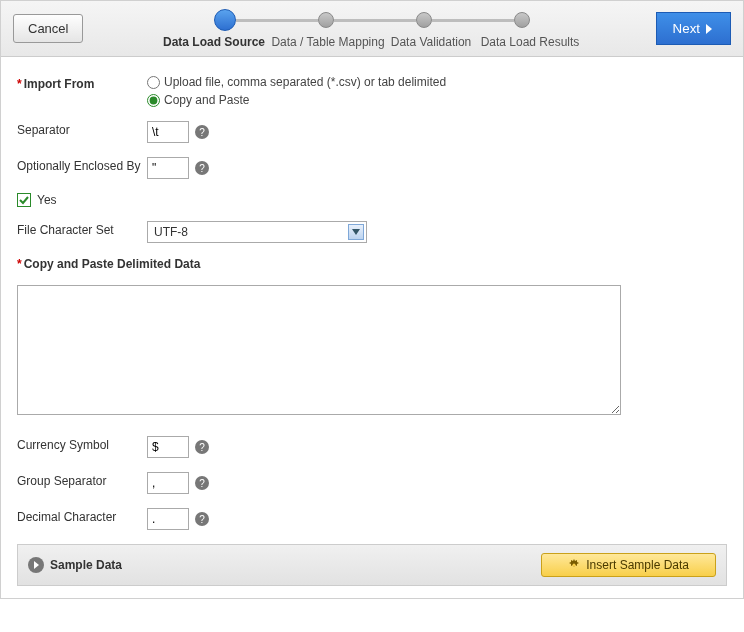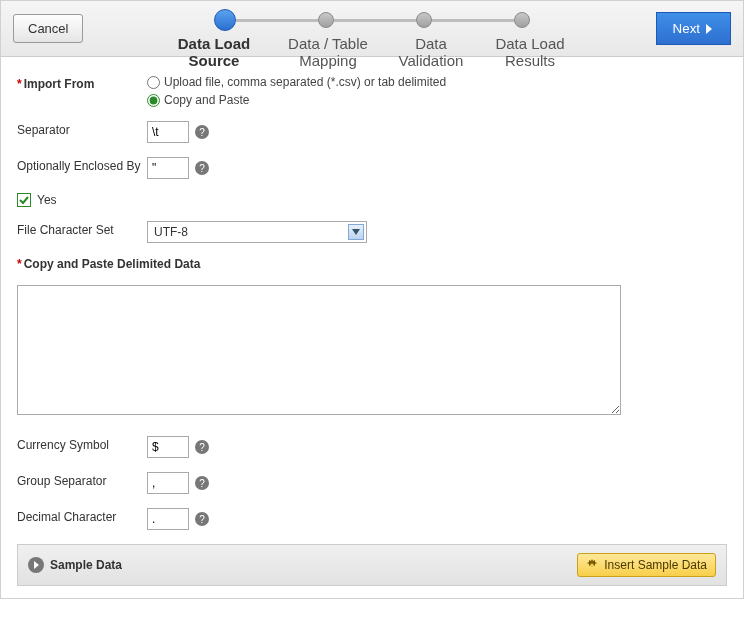--- a/index.html
+++ b/index.html
@@ -8,21 +8,21 @@
 .header{background:linear-gradient(#f5f5f5,#e8e8e8);border-bottom:1px solid #ccc;padding:8px 12px;display:flex;align-items:center;height:56px;position:relative}
 .btn{border:1px solid #999;border-radius:3px;padding:6px 14px;font-size:13px;cursor:pointer;background:linear-gradient(#fefefe,#e5e5e5)}
 .btn-cancel{color:#333}
 .btn-next{background:linear-gradient(#3f8fe8,#2d6fd0);border:1px solid #1c5bb4;color:#fff;font-weight:normal;padding:8px 16px;display:flex;align-items:center;gap:4px}
 .btn-next svg{fill:#fff}
 .wizard{position:absolute;left:50%;transform:translateX(-50%);top:6px;text-align:center}
 .steps{display:flex;align-items:center;justify-content:center;height:26px}
 .step-circle{width:16px;height:16px;border-radius:50%;background:linear-gradient(#c8c8c8,#a0a0a0);border:1px solid #888;display:inline-block}
 .step-circle.active{width:22px;height:22px;background:linear-gradient(#5aa3ee,#2d6fd0);border:1px solid #1c5bb4}
 .step-line{width:82px;height:3px;background:#bdbdbd}
-.step-labels{display:flex;font-size:15px;color:#555;gap:0;margin-top:2px}
+.step-labels{display:flex;font-size:12px;color:#555;gap:0;margin-top:2px}
 .step-labels span{display:inline-block;text-align:center}
 .step-labels .sl1{width:110px;font-weight:bold;color:#333}
 .step-labels .sl2{width:118px}
 .step-labels .sl3{width:88px}
 .step-labels .sl4{width:110px}
 .spacer{flex:1}
 .body{padding:18px 16px 12px 16px}
 .row{display:flex;align-items:flex-start;margin-bottom:14px}
 .label{width:130px;padding-top:2px;color:#333}
 .req{color:#c00;font-weight:bold;margin-right:2px}
@@ -36,21 +36,21 @@
 .chk{width:14px;height:14px;border:1px solid #2a8a2a;display:inline-flex;align-items:center;justify-content:center;background:#fff}
 .chk svg{stroke:#2a8a2a;stroke-width:2;fill:none}
 .select{width:220px;height:22px;border:1px solid #aaa;background:#fff;display:flex;align-items:center;justify-content:space-between;padding:0 2px 0 6px;font-size:12px}
 .select .arrow{width:16px;height:16px;background:linear-gradient(#e8f0fb,#bcd3ef);border:1px solid #7fa8d8;display:flex;align-items:center;justify-content:center}
 .section-title{font-weight:bold;margin-bottom:14px}
 .textarea{width:100%;height:130px;border:1px solid #aaa;resize:both;font-family:inherit;font-size:12px;padding:4px}
 .ta-wrap{width:604px}
 .footer-sec{background:linear-gradient(#f0f0f0,#e2e2e2);border:1px solid #ccc;padding:8px 10px;display:flex;align-items:center;margin-top:8px}
 .footer-sec .chev{width:16px;height:16px;border-radius:50%;background:#777;color:#fff;display:inline-flex;align-items:center;justify-content:center;margin-right:6px}
 .footer-sec .title{font-weight:bold;flex:1}
-.btn-sample{background:linear-gradient(#ffe89a,#f8cf4a);border:1px solid #caa11a;color:#4a3a00;border-radius:3px;padding:4px 8px;display:flex;align-items:center;gap:6px;font-size:12px;cursor:pointer}
+.btn-sample{background:linear-gradient(#ffe89a,#f8cf4a);border:1px solid #caa11a;color:#4a3a00;border-radius:3px;padding:4px 26px;display:flex;align-items:center;gap:6px;font-size:12px;cursor:pointer}
 .btn-sample svg{fill:#7a5c00}
 </style>
 </head>
 <body>
 
 <div class="dialog">
   <div class="header">
     <button class="btn btn-cancel">Cancel</button>
     <div class="wizard">
       <div class="steps">

